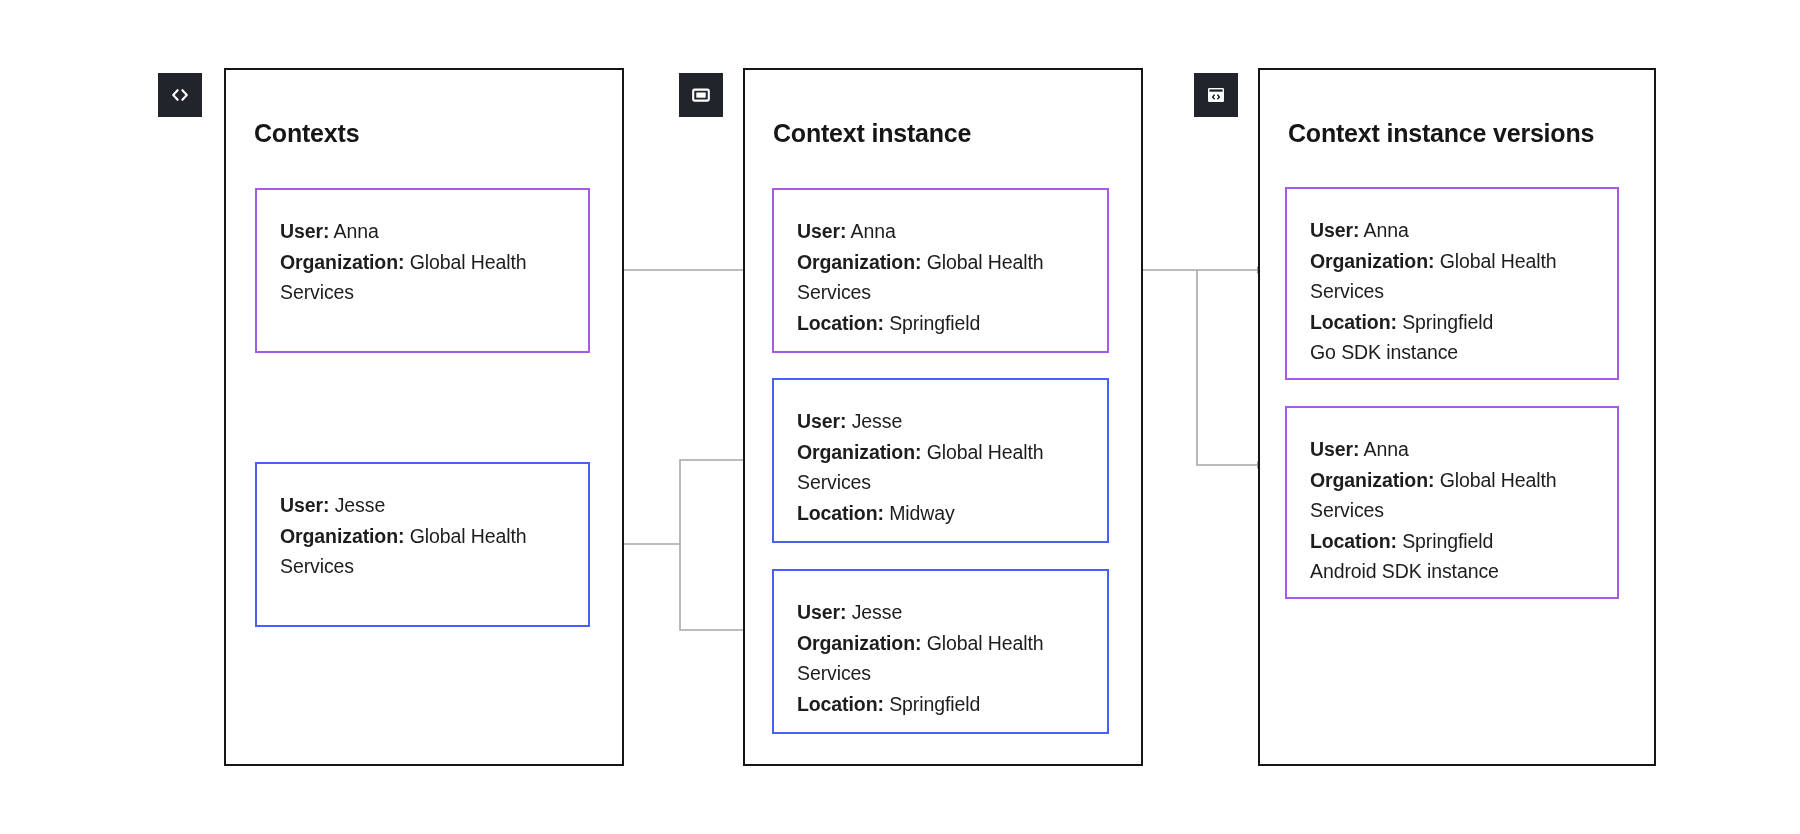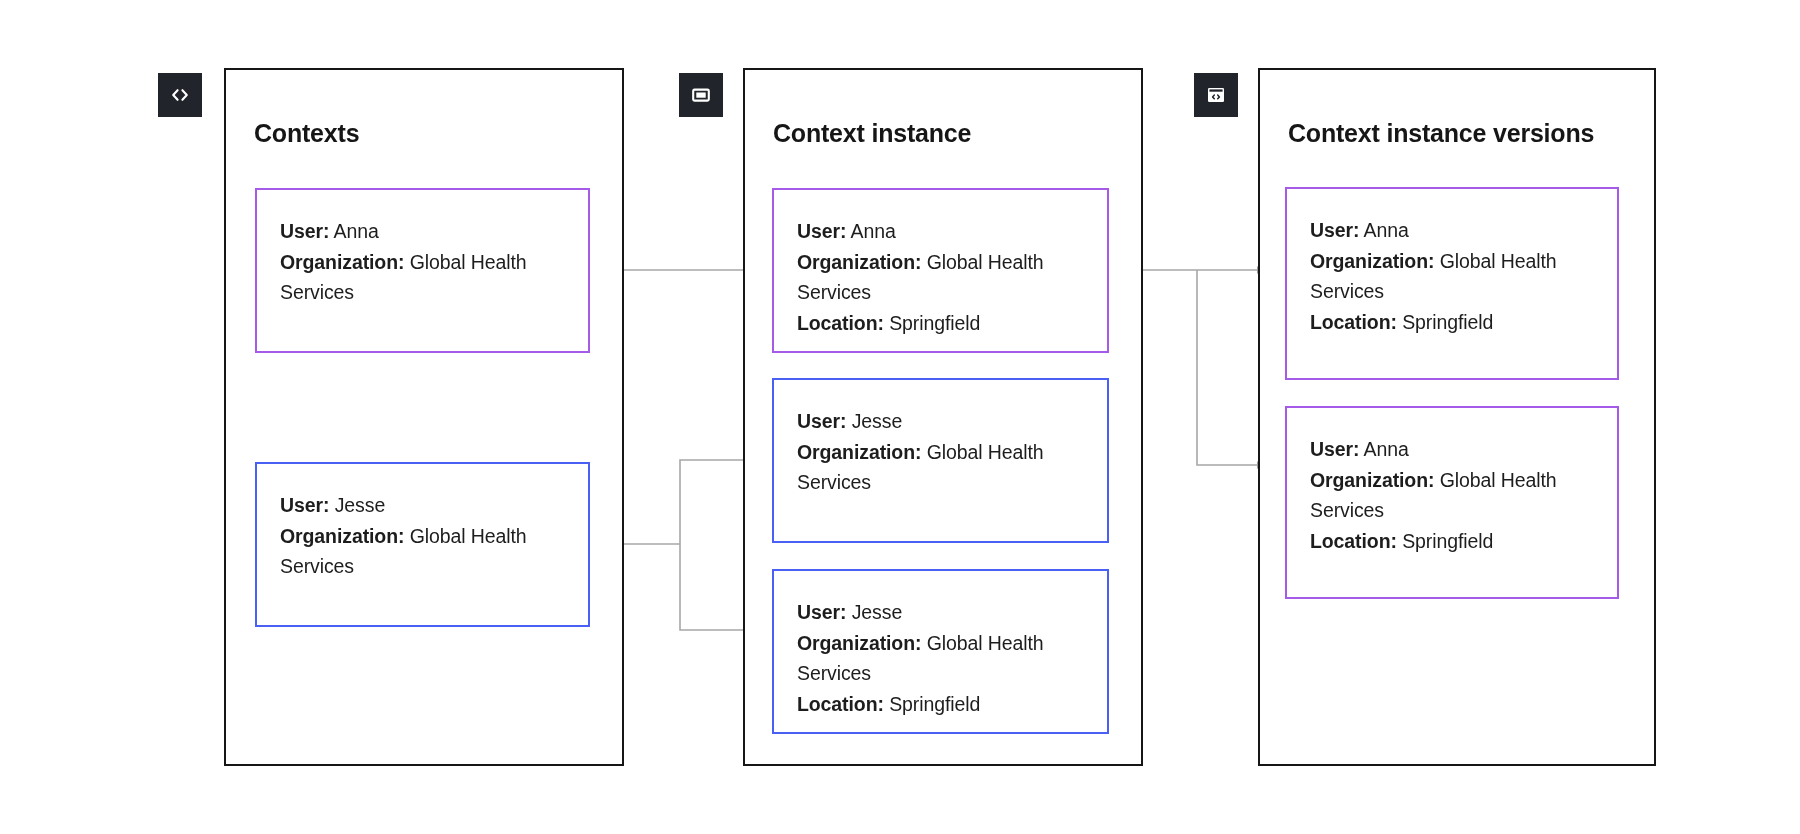--- a/index.html
+++ b/index.html
@@ -173,20 +173,21 @@
       <div class="row"><span class="k">User:</span> <span>Anna</span></div>
       <div class="row"><span class="k">Organization:</span> <span>Global Health Services</span></div>
       <div class="row"><span class="k">Location:</span> <span>Springfield</span></div>
     </div>
   </article>
 
   <article class="card blue c-ins-jesse1">
     <div class="card-body">
       <div class="row"><span class="k">User:</span> <span>Jesse</span></div>
       <div class="row"><span class="k">Organization:</span> <span>Global Health Services</span></div>
+      <div class="row"><span class="k">Location:</span> <span>Midway</span></div>
     </div>
   </article>
 
   <article class="card blue c-ins-jesse2">
     <div class="card-body">
       <div class="row"><span class="k">User:</span> <span>Jesse</span></div>
       <div class="row"><span class="k">Organization:</span> <span>Global Health Services</span></div>
       <div class="row"><span class="k">Location:</span> <span>Springfield</span></div>
     </div>
   </article>
@@ -202,24 +203,26 @@
 
   <section class="panel panel-versions">
     <h2 class="panel-title">Context instance versions</h2>
   </section>
 
   <article class="card purple c-ver-go">
     <div class="card-body">
       <div class="row"><span class="k">User:</span> <span>Anna</span></div>
       <div class="row"><span class="k">Organization:</span> <span>Global Health Services</span></div>
       <div class="row"><span class="k">Location:</span> <span>Springfield</span></div>
+      <div class="row">Go SDK instance</div>
     </div>
   </article>
 
   <article class="card purple c-ver-and">
     <div class="card-body">
       <div class="row"><span class="k">User:</span> <span>Anna</span></div>
       <div class="row"><span class="k">Organization:</span> <span>Global Health Services</span></div>
       <div class="row"><span class="k">Location:</span> <span>Springfield</span></div>
+      <div class="row">Android SDK instance</div>
     </div>
   </article>
 
 </div>
 
 </body></html>

